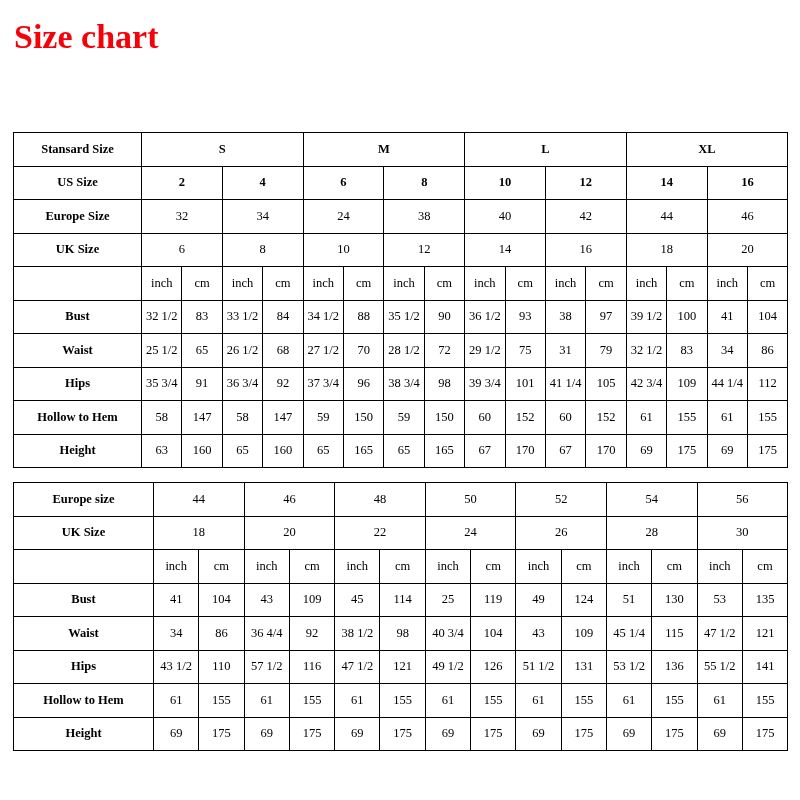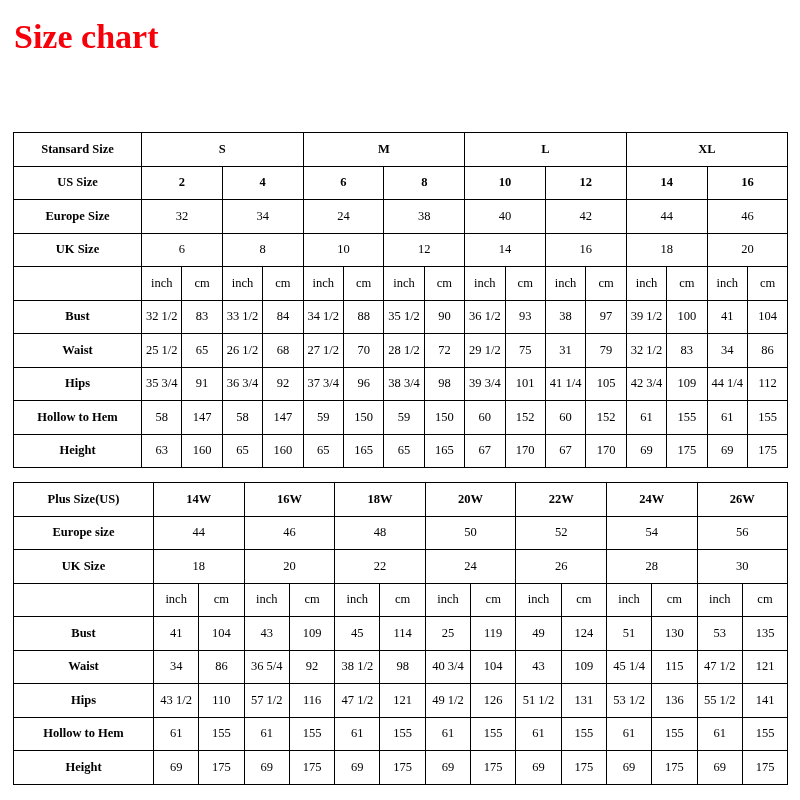--- a/index.html
+++ b/index.html
@@ -296,30 +296,20 @@
         <col class="datacol">
         <col class="datacol">
       <col class="datacol">
         <col class="datacol">
         <col class="datacol">
         <col class="datacol">
       <col class="datacol">
         <col class="datacol">
     </colgroup>
     <tbody>
-      <tr>
-        <td class="corner">Plus Size(US)</td>
-        <td class="grouphead" colspan="2">14W</td>
-        <td class="grouphead" colspan="2">16W</td>
-        <td class="grouphead" colspan="2">18W</td>
-        <td class="grouphead" colspan="2">20W</td>
-        <td class="grouphead" colspan="2">22W</td>
-        <td class="grouphead" colspan="2">24W</td>
-        <td class="grouphead" colspan="2">26W</td>
-      </tr>
 
       <tr>
         <td class="rowhead">Europe size</td>
         <td class="val" colspan="2">44</td>
         <td class="val" colspan="2">46</td>
         <td class="val" colspan="2">48</td>
         <td class="val" colspan="2">50</td>
         <td class="val" colspan="2">52</td>
         <td class="val" colspan="2">54</td>
         <td class="val" colspan="2">56</td>
@@ -369,21 +359,21 @@
         <td class="val">51</td>
         <td class="val">130</td>
         <td class="val">53</td>
         <td class="val">135</td>
       </tr>
 
       <tr>
         <td class="rowhead">Waist</td>
         <td class="val">34</td>
         <td class="val">86</td>
-        <td class="val">36 5/4</td>
+        <td class="val">36 4/4</td>
         <td class="val">92</td>
         <td class="val">38 1/2</td>
         <td class="val">98</td>
         <td class="val">40 3/4</td>
         <td class="val">104</td>
         <td class="val">43</td>
         <td class="val">109</td>
         <td class="val">45 1/4</td>
         <td class="val">115</td>
         <td class="val">47 1/2</td>

